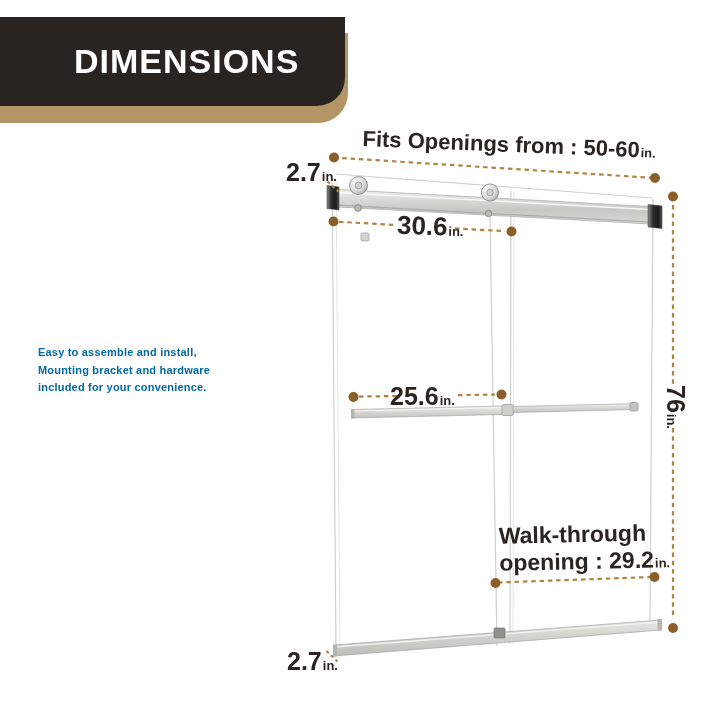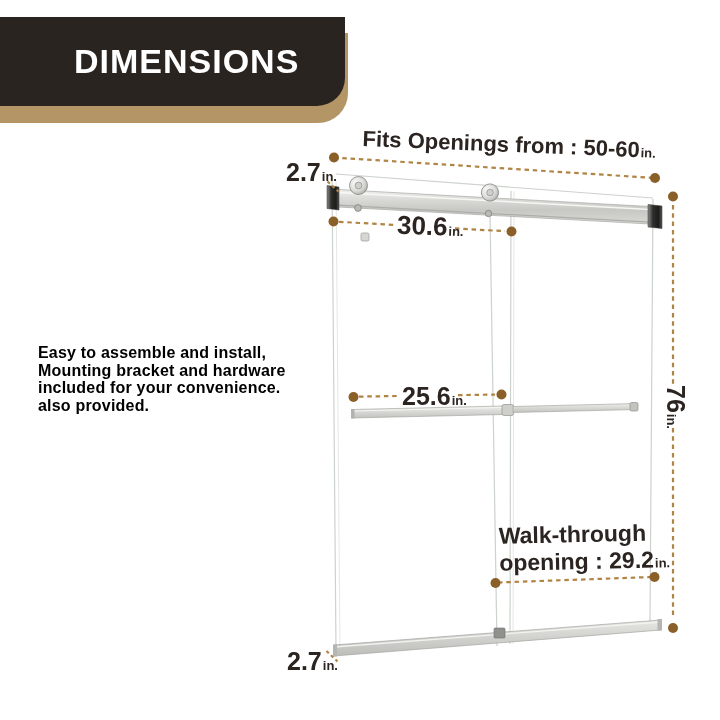--- a/index.html
+++ b/index.html
@@ -19,40 +19,40 @@
   }
   .hdr-title{
     position:absolute;left:30px;top:0;height:66px;line-height:89px;
     color:#ffffff;font-size:34px;font-weight:bold;letter-spacing:1px;
     white-space:nowrap;
     margin-left:44px;
   }
   
   .desc{
     position:absolute;left:38px;top:344px;width:300px;
-    color:#000000;font-size:16px;font-weight:bold;line-height:17.6px;
+    color:#0369a1;font-size:11px;font-weight:bold;line-height:17.6px;
     letter-spacing:0.2px;
   }
   
   .diagram{position:absolute;left:0;top:0;width:720px;height:720px;}
   .glass{stroke:#ccd2cc;stroke-width:1.2;fill:none;}
   .glass2{stroke:#dde2dd;stroke-width:0.8;fill:none;}
   .dash{stroke:#b08443;stroke-width:2.2;stroke-dasharray:4.5 3.8;fill:none;}
   .tick{stroke:#b08443;stroke-width:2.2;stroke-dasharray:3.2 3;fill:none;}
   .dot{fill:#8a5f28;}
   
   .dim{
     position:absolute;color:#2b2420;font-weight:bold;white-space:nowrap;
     line-height:1.1;
   }
   .unit{font-size:13px;font-weight:bold;margin-left:1px;}
   .lbl-fits{left:363px;top:127px;font-size:22px;transform:rotate(2.3deg);transform-origin:0 0;}
   .lbl-27t{left:286px;top:159px;font-size:25px;}
   .lbl-306{left:397px;top:212px;font-size:26px;transform:rotate(2deg);}
-  .lbl-256{left:402px;top:383px;font-size:25px;}
+  .lbl-256{left:390px;top:383px;font-size:25px;}
   .lbl-76{left:675px;top:407px;font-size:25px;transform:translate(-50%,-50%) rotate(90deg);}
   .lbl-walk{left:499px;top:521px;font-size:23px;line-height:1.16;transform:rotate(-1.2deg);}
   .lbl-27b{left:287px;top:648px;font-size:25px;}
 </style>
 </head>
 <body>
 
 <div class="hdr-accent"></div>
 <div class="hdr-box">
   <div class="hdr-title">DIMENSIONS</div>
@@ -178,14 +178,13 @@
 </div>
 
 <div class="dim lbl-27b">
   <span>2.7</span><span class="unit">in.</span>
 </div>
 
 <div class="desc">
   <div>Easy to assemble and install,</div>
   <div>Mounting bracket and hardware</div>
   <div>included for your convenience.</div>
-  <div>also provided.</div>
 </div>
 
 </body></html>

